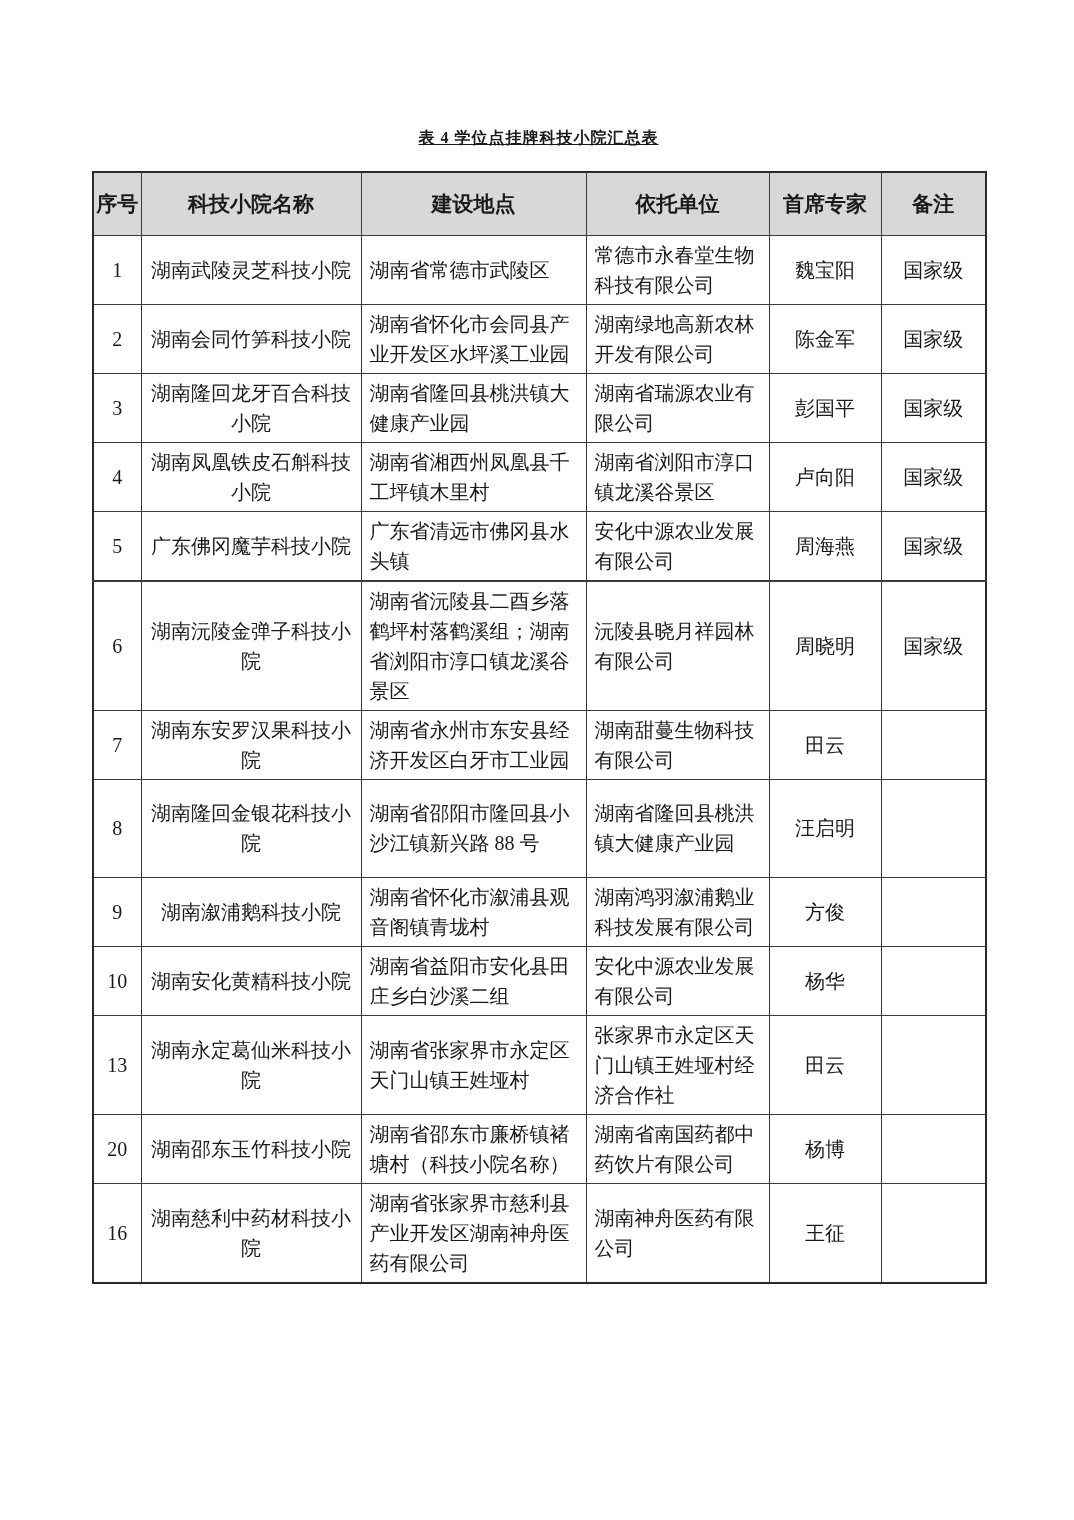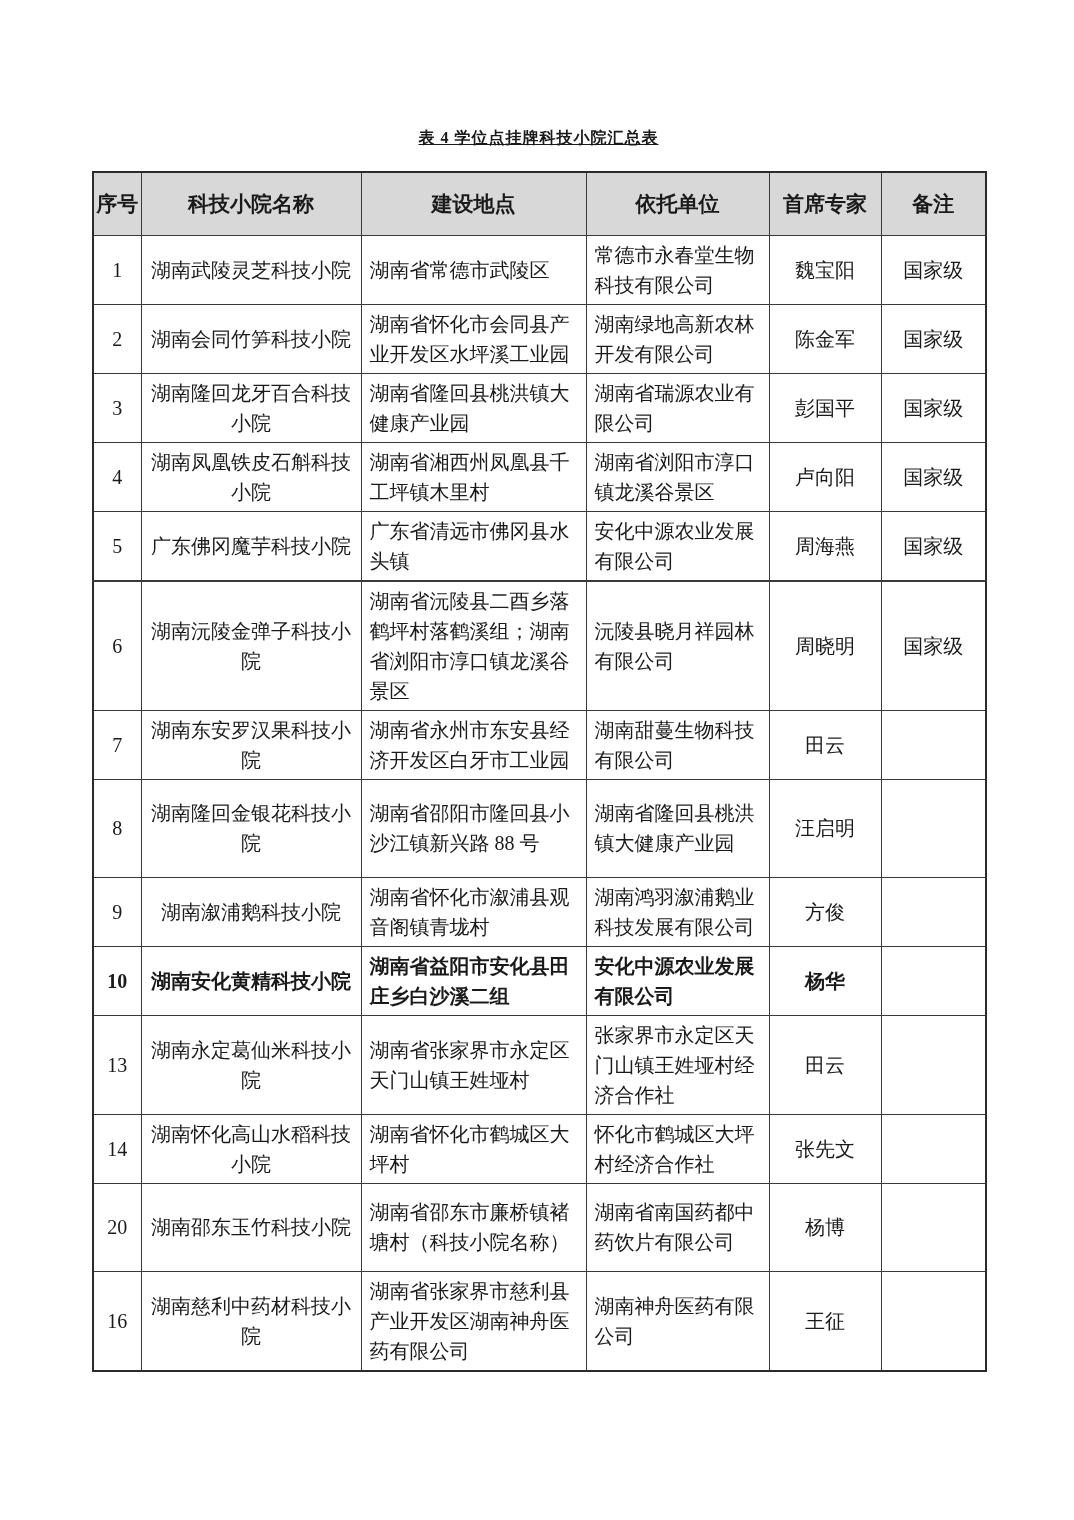--- a/index.html
+++ b/index.html
@@ -61,21 +61,21 @@
   
   tbody tr:nth-child(1)  { height: 61px; }
   tbody tr:nth-child(2)  { height: 54px; }
   tbody tr:nth-child(3)  { height: 60px; }
   tbody tr:nth-child(4)  { height: 61px; }
   tbody tr:nth-child(5)  { height: 51px; }
   tbody tr:nth-child(6)  { height: 115px; }
   tbody tr:nth-child(7)  { height: 66px; }
   tbody tr:nth-child(8)  { height: 98px; }
   tbody tr:nth-child(9)  { height: 59px; }
-  tbody tr:nth-child(10) { height: 57px; font-weight: bold; }
+  tbody tr:nth-child(10) { height: 57px; }
   tbody tr:nth-child(11) { height: 55px; }
   tbody tr:nth-child(12) { height: 63px; }
   tbody tr:nth-child(13) { height: 88px; }
   tbody tr:nth-child(14) { height: 67px; }
   tbody tr:nth-child(15) { height: 90px; }
   tbody tr:nth-child(16) { height: 105px; }
 
   
   tbody tr:nth-child(6) td { border-top-width: 2.5px; font-family: Liberation Serif, serif; }
 </style>
@@ -189,28 +189,20 @@
       </tr>
         <tr class="">
         <td class="cell-no">13</td>
         <td class="cell-name">湖南永定葛仙米科技小院</td>
         <td class="cell-location">湖南省张家界市永定区天门山镇王姓垭村</td>
         <td class="cell-unit">张家界市永定区天门山镇王姓垭村经济合作社</td>
         <td class="cell-expert">田云</td>
         <td class="cell-note"></td>
       </tr>
         <tr class="">
-        <td class="cell-no">14</td>
-        <td class="cell-name">湖南怀化高山水稻科技小院</td>
-        <td class="cell-location">湖南省怀化市鹤城区大坪村</td>
-        <td class="cell-unit">怀化市鹤城区大坪村经济合作社</td>
-        <td class="cell-expert">张先文</td>
-        <td class="cell-note"></td>
-      </tr>
-        <tr class="">
         <td class="cell-no">20</td>
         <td class="cell-name">湖南邵东玉竹科技小院</td>
         <td class="cell-location">湖南省邵东市廉桥镇褚塘村（科技小院名称）</td>
         <td class="cell-unit">湖南省南国药都中药饮片有限公司</td>
         <td class="cell-expert">杨博</td>
         <td class="cell-note"></td>
       </tr>
         <tr class="">
         <td class="cell-no">16</td>
         <td class="cell-name">湖南慈利中药材科技小院</td>

